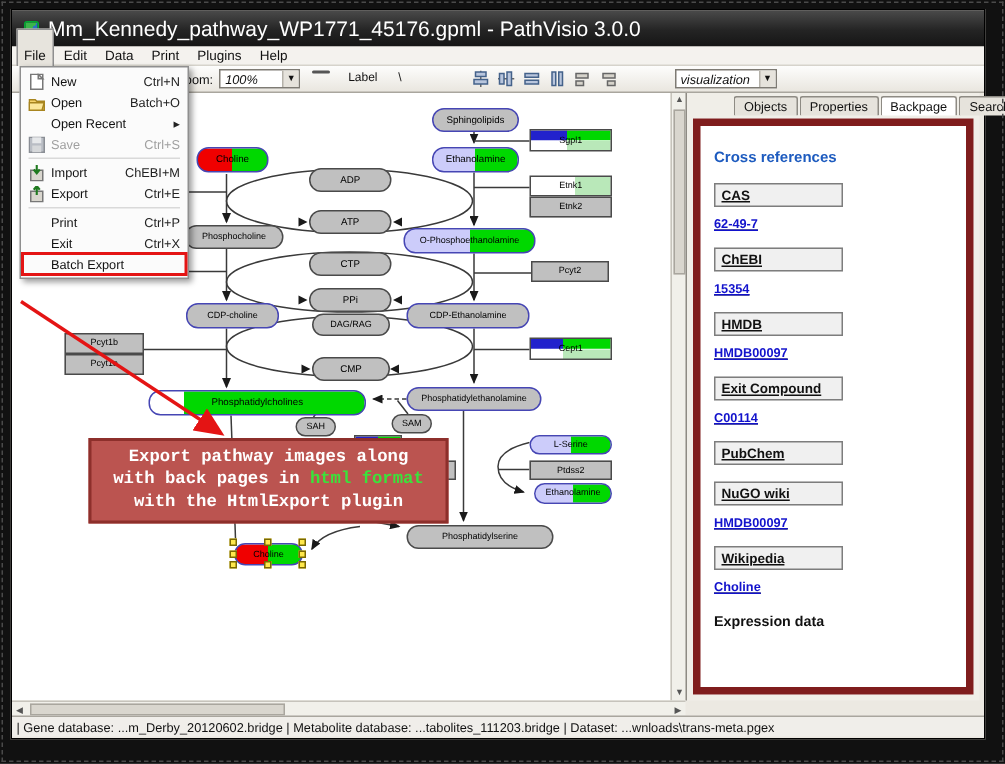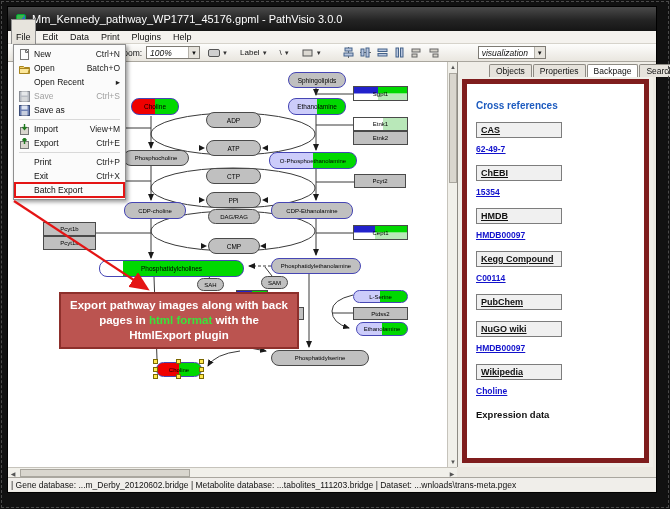--- a/index.html
+++ b/index.html
@@ -3,48 +3,48 @@
 <meta charset="utf-8">
 <style>
   html,body{margin:0;padding:0;background:#000;}
   *{box-sizing:border-box;}
   .stage{position:relative;width:670px;height:509px;background:#111;overflow:hidden;
          font-family:"Liberation Sans",sans-serif;color:#111;}
   .frame-dash{position:absolute;inset:1px;border:1px dashed #4a4a4a;pointer-events:none;z-index:60;}
   .window{position:absolute;left:7px;top:6px;width:650px;height:487px;background:#ece9e2;border:1px solid #000;}
   
   .titlebar{position:absolute;left:0;top:0;right:0;height:24px;background:linear-gradient(#4a4a4a,#242424 55%,#151515);
-            display:flex;align-items:center;gap:6px;padding:0 8px;color:#fff;font-size:11px;}
+            display:flex;align-items:center;gap:6px;padding:0 8px;color:#fff;font-size:14px;}
   .appicon{width:10px;height:10px;border-radius:2px;background:linear-gradient(135deg,#3cb54a 50%,#2b6fc4 50%);border:1px solid #0a3;}
   
   .menubar{position:absolute;left:0;top:24px;right:0;height:13px;background:#f4f2ee;border-bottom:1px solid #d6d3cb;
            display:flex;align-items:center;gap:2px;padding-left:3px;font-size:9px;}
   .menu-item{padding:0 5px;}
   .menu-item.pressed{border:1px solid #8f8f8f;background:#e7e4dd;padding:12px 4px;}
   
   .toolbar{position:absolute;left:0;top:37px;right:0;height:18px;background:linear-gradient(#fdfdfc,#e9e6df);
            border-bottom:1px solid #a9a69e;display:flex;align-items:center;font-size:8.5px;gap:4px;padding-left:110px;}
   .combo{background:#fff;border:1px solid #7e7b74;height:13px;display:flex;align-items:center;font-size:8.5px;font-style:italic;}
   .combo .val{padding:0 3px;flex:1;white-space:nowrap;}
   .combo .dd{width:11px;height:11px;background:#e6e3dc;border-left:1px solid #b5b2aa;font-size:6px;display:flex;align-items:center;justify-content:center;}
-  .tbtn{height:14px;display:flex;align-items:center;gap:2px;padding:0 3px;border:1px solid transparent;font-size:8px;}
+  .tbtn{height:14px;display:flex;align-items:center;gap:20px;padding:0 3px;border:1px solid transparent;font-size:8px;flex-direction:column;}
   .mini-node{width:12px;height:8px;background:#cfcfcf;border:1px solid #555;border-radius:2px;}
   .caret{font-size:6px;color:#333;}
   .tico{width:13px;height:12px;display:flex;align-items:center;justify-content:center;}
   
   .canvas{position:absolute;left:0;top:55px;width:439px;height:405px;background:#fff;overflow:hidden;}
   .edges{position:absolute;left:0;top:0;z-index:1;}
   .pnode{position:absolute;z-index:3;display:flex;align-items:center;justify-content:center;
          font-size:6.5px;white-space:nowrap;color:#000;overflow:hidden;}
   .pill{border-radius:8px;}
   .rect{border-radius:0;}
   .handle{position:absolute;width:5px;height:5px;background:#ffe84c;border:1px solid #7a6800;z-index:5;}
   .callout{position:absolute;left:51px;top:230px;width:240px;height:57px;z-index:10;
            background:#bb5450;border:2px solid #8d2f2b;color:#fff;font-weight:bold;font-size:11.5px;
-           line-height:1.3;text-align:center;display:flex;align-items:center;justify-content:center;padding:2px 8px;}
+           line-height:1.3;text-align:center;display:flex;align-items:center;justify-content:center;padding:2px 8px;font-family:Liberation Mono, monospace;}
   
   .vscroll{position:absolute;left:439px;top:55px;width:10px;height:405px;background:#f1f0ea;border-left:1px solid #c6c3bb;font-size:6px;color:#555;}
   .vthumb{position:absolute;left:1px;top:11px;width:8px;height:110px;background:#d9d6ce;border:1px solid #a9a69e;}
   .sarrow{position:absolute;width:10px;height:10px;display:flex;align-items:center;justify-content:center;}
   .hscroll{position:absolute;left:0;top:460px;width:449px;height:10px;background:#f1f0ea;border-top:1px solid #c6c3bb;font-size:6px;color:#555;}
   .hthumb{position:absolute;left:12px;top:1px;width:170px;height:8px;background:#d9d6ce;border:1px solid #a9a69e;}
   
   .panel{position:absolute;left:449px;top:55px;width:196px;height:405px;background:#f0eee8;border-left:1px solid #8e8b84;padding-left:25px;}
   .tabs{display:flex;gap:1px;padding:2px 0 0 6px;font-size:8.5px;}
   .tab{border:1px solid #8e8b84;border-bottom:none;background:#e6e3dc;padding:1px 6px;border-radius:2px 2px 0 0;position:relative;}
@@ -337,21 +337,21 @@
             </div>
             <div class="section">
               <div class="sec-head">ChEBI</div>
               <div class="sec-val"><span class="link">15354</span></div>
             </div>
             <div class="section">
               <div class="sec-head">HMDB</div>
               <div class="sec-val"><span class="link">HMDB00097</span></div>
             </div>
             <div class="section">
-              <div class="sec-head">Kegg Compound</div>
+              <div class="sec-head">Exit Compound</div>
               <div class="sec-val"><span class="link">C00114</span></div>
             </div>
             <div class="section">
               <div class="sec-head">PubChem</div>
             </div>
             <div class="section">
               <div class="sec-head">NuGO wiki</div>
               <div class="sec-val"><span class="link">HMDB00097</span></div>
             </div>
             <div class="section">
@@ -403,41 +403,30 @@
           <span class="mico">
             <svg width="11" height="11">
               <rect x="0.5" y="0.5" width="10" height="10" fill="#b9bdc4" stroke="#8a8e95"></rect>
               <rect x="2.5" y="0.5" width="6" height="4" fill="#e6e8ea"></rect>
               <rect x="2.5" y="6" width="6" height="4.5" fill="#d6d8da"></rect>
             </svg>
           </span>
           <span class="lbl">Save</span>
           <span class="sc">Ctrl+S</span>
         </div>
-        <div class="mrow">
-          <span class="mico">
-            <svg width="11" height="11">
-              <rect x="0.5" y="0.5" width="10" height="10" fill="#6f82b5" stroke="#3c4d77"></rect>
-              <rect x="2.5" y="0.5" width="6" height="4" fill="#dfe5f2"></rect>
-              <rect x="2.5" y="6" width="6" height="4.5" fill="#c7cede"></rect>
-            </svg>
-          </span>
-          <span class="lbl">Save as</span>
-          <span class="sc"></span>
-        </div>
         <div class="msep"></div>
         <div class="mrow">
           <span class="mico">
             <svg width="11" height="11">
               <rect x="1.5" y="3.5" width="8" height="7" fill="#d9d6ce" stroke="#777"></rect>
               <path d="M5.5,0 V5 M3.5,3 L5.5,5.5 L7.5,3" stroke="#1f7a1f" fill="none" stroke-width="1.4"></path>
             </svg>
           </span>
           <span class="lbl">Import</span>
-          <span class="sc">View+M</span>
+          <span class="sc">ChEBI+M</span>
         </div>
         <div class="mrow">
           <span class="mico">
             <svg width="11" height="11">
               <rect x="1.5" y="3.5" width="8" height="7" fill="#d9d6ce" stroke="#777"></rect>
               <path d="M5.5,6 V0.5 M3.5,2.5 L5.5,0 L7.5,2.5" stroke="#1f7a1f" fill="none" stroke-width="1.4"></path>
             </svg>
           </span>
           <span class="lbl">Export</span>
           <span class="sc">Ctrl+E</span>

